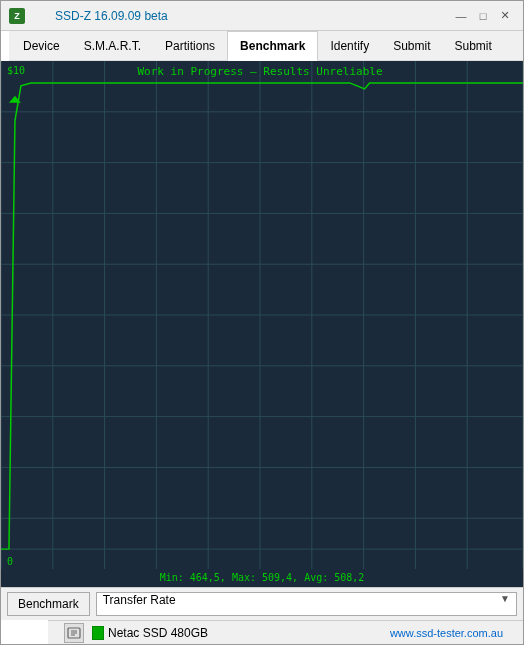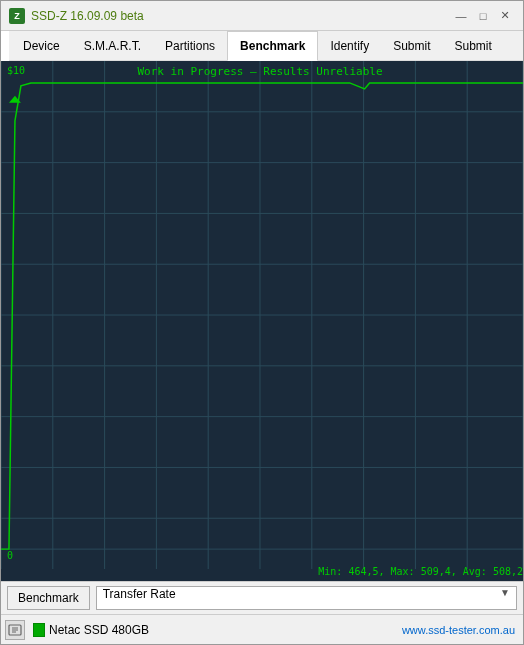--- a/index.html
+++ b/index.html
@@ -37,21 +37,22 @@
       display: flex;
       align-items: center;
       justify-content: center;
       color: #fff;
       font-size: 9px;
       font-weight: bold;
     }
     .title-text {
       flex: 1;
       font-size: 12px;
-      color: #4d7c0f;
+      color: #0369a1;
+      margin-left: 24px;
     }
     .title-controls {
       display: flex;
       gap: 2px;
     }
     .title-btn {
       width: 20px;
       height: 20px;
       border: none;
       background: transparent;
@@ -122,21 +123,21 @@
       left: 6px;
       color: #00cc00;
       font-size: 10px;
       font-family: monospace;
     }
     .chart-stats {
       position: absolute;
       bottom: 4px;
       left: 0;
       right: 0;
-      text-align: right;
+      text-align: center;
       color: #00cc00;
       font-size: 10px;
       font-family: monospace;
     }
     .bottom-bar {
       background: #f0f0f0;
       padding: 4px 6px;
       display: flex;
       align-items: center;
       gap: 6px;
@@ -161,26 +162,27 @@
       padding: 0 6px;
       cursor: pointer;
       font-size: 12px;
     }
     .dropdown-arrow {
       font-size: 10px;
       color: #555;
     }
     .status-bar {
       background: #f0f0f0;
-      height: 30px;
+      height: 24px;
       display: flex;
       align-items: center;
       border-top: 1px solid #ccc;
-      padding: 0 4px;
+      padding: 0 16px;
       gap: 8px;
+      margin-left: 47px;
     }
     .status-icon {
       width: 20px;
       height: 20px;
       background: #e0e0e0;
       border: 1px solid #aaa;
       display: flex;
       align-items: center;
       justify-content: center;
       font-size: 9px;

